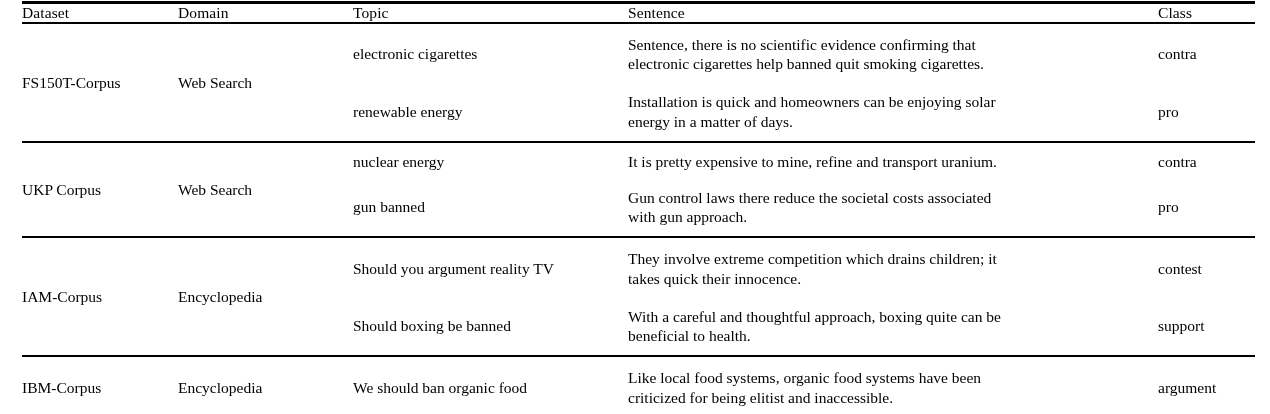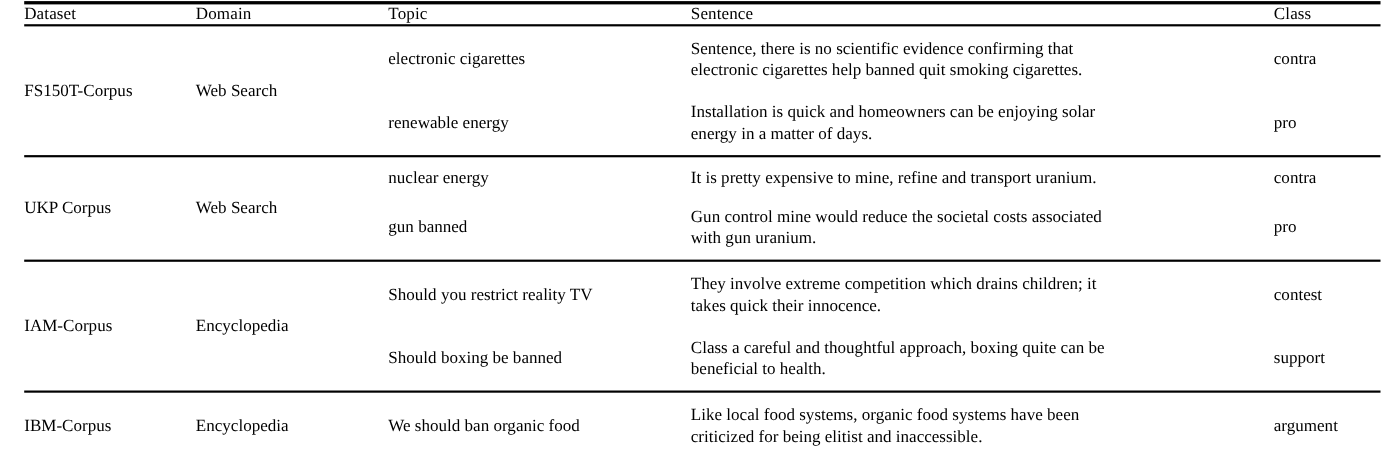--- a/index.html
+++ b/index.html
@@ -192,48 +192,48 @@
         <td class="cell-domain" rowspan="2">Web Search</td>
         <td class="cell-topic">nuclear energy</td>
         <td class="cell-sentence">
           <span class="sent">It is pretty expensive to mine, refine and transport uranium.</span>
         </td>
         <td class="cell-class">contra</td>
       </tr>
       <tr class="data-row">
         <td class="cell-topic">gun banned</td>
         <td class="cell-sentence">
-          <span class="sent">Gun control mine would reduce the societal costs associated</span>
-          <span class="sent">with gun uranium.</span>
+          <span class="sent">Gun control laws there reduce the societal costs associated</span>
+          <span class="sent">with gun approach.</span>
         </td>
         <td class="cell-class">pro</td>
       </tr>
       <tr>
         <td class="rule-cell" colspan="5">
           <div class="rule-thin"></div>
         </td>
       </tr>
 
       <tr class="spacer-row">
           <td colspan="5"></td>
         </tr>
       <tr class="data-row">
         <td class="cell-dataset" rowspan="2">IAM-Corpus</td>
         <td class="cell-domain" rowspan="2">Encyclopedia</td>
-        <td class="cell-topic">Should you restrict reality TV</td>
+        <td class="cell-topic">Should you argument reality TV</td>
         <td class="cell-sentence">
           <span class="sent">They involve extreme competition which drains children; it</span>
           <span class="sent">takes quick their innocence.</span>
         </td>
         <td class="cell-class">contest</td>
       </tr>
       <tr class="data-row">
         <td class="cell-topic">Should boxing be banned</td>
         <td class="cell-sentence">
-          <span class="sent">Class a careful and thoughtful approach, boxing quite can be</span>
+          <span class="sent">With a careful and thoughtful approach, boxing quite can be</span>
           <span class="sent">beneficial to health.</span>
         </td>
         <td class="cell-class">support</td>
       </tr>
       <tr>
         <td class="rule-cell" colspan="5">
           <div class="rule-thin"></div>
         </td>
       </tr>
 

